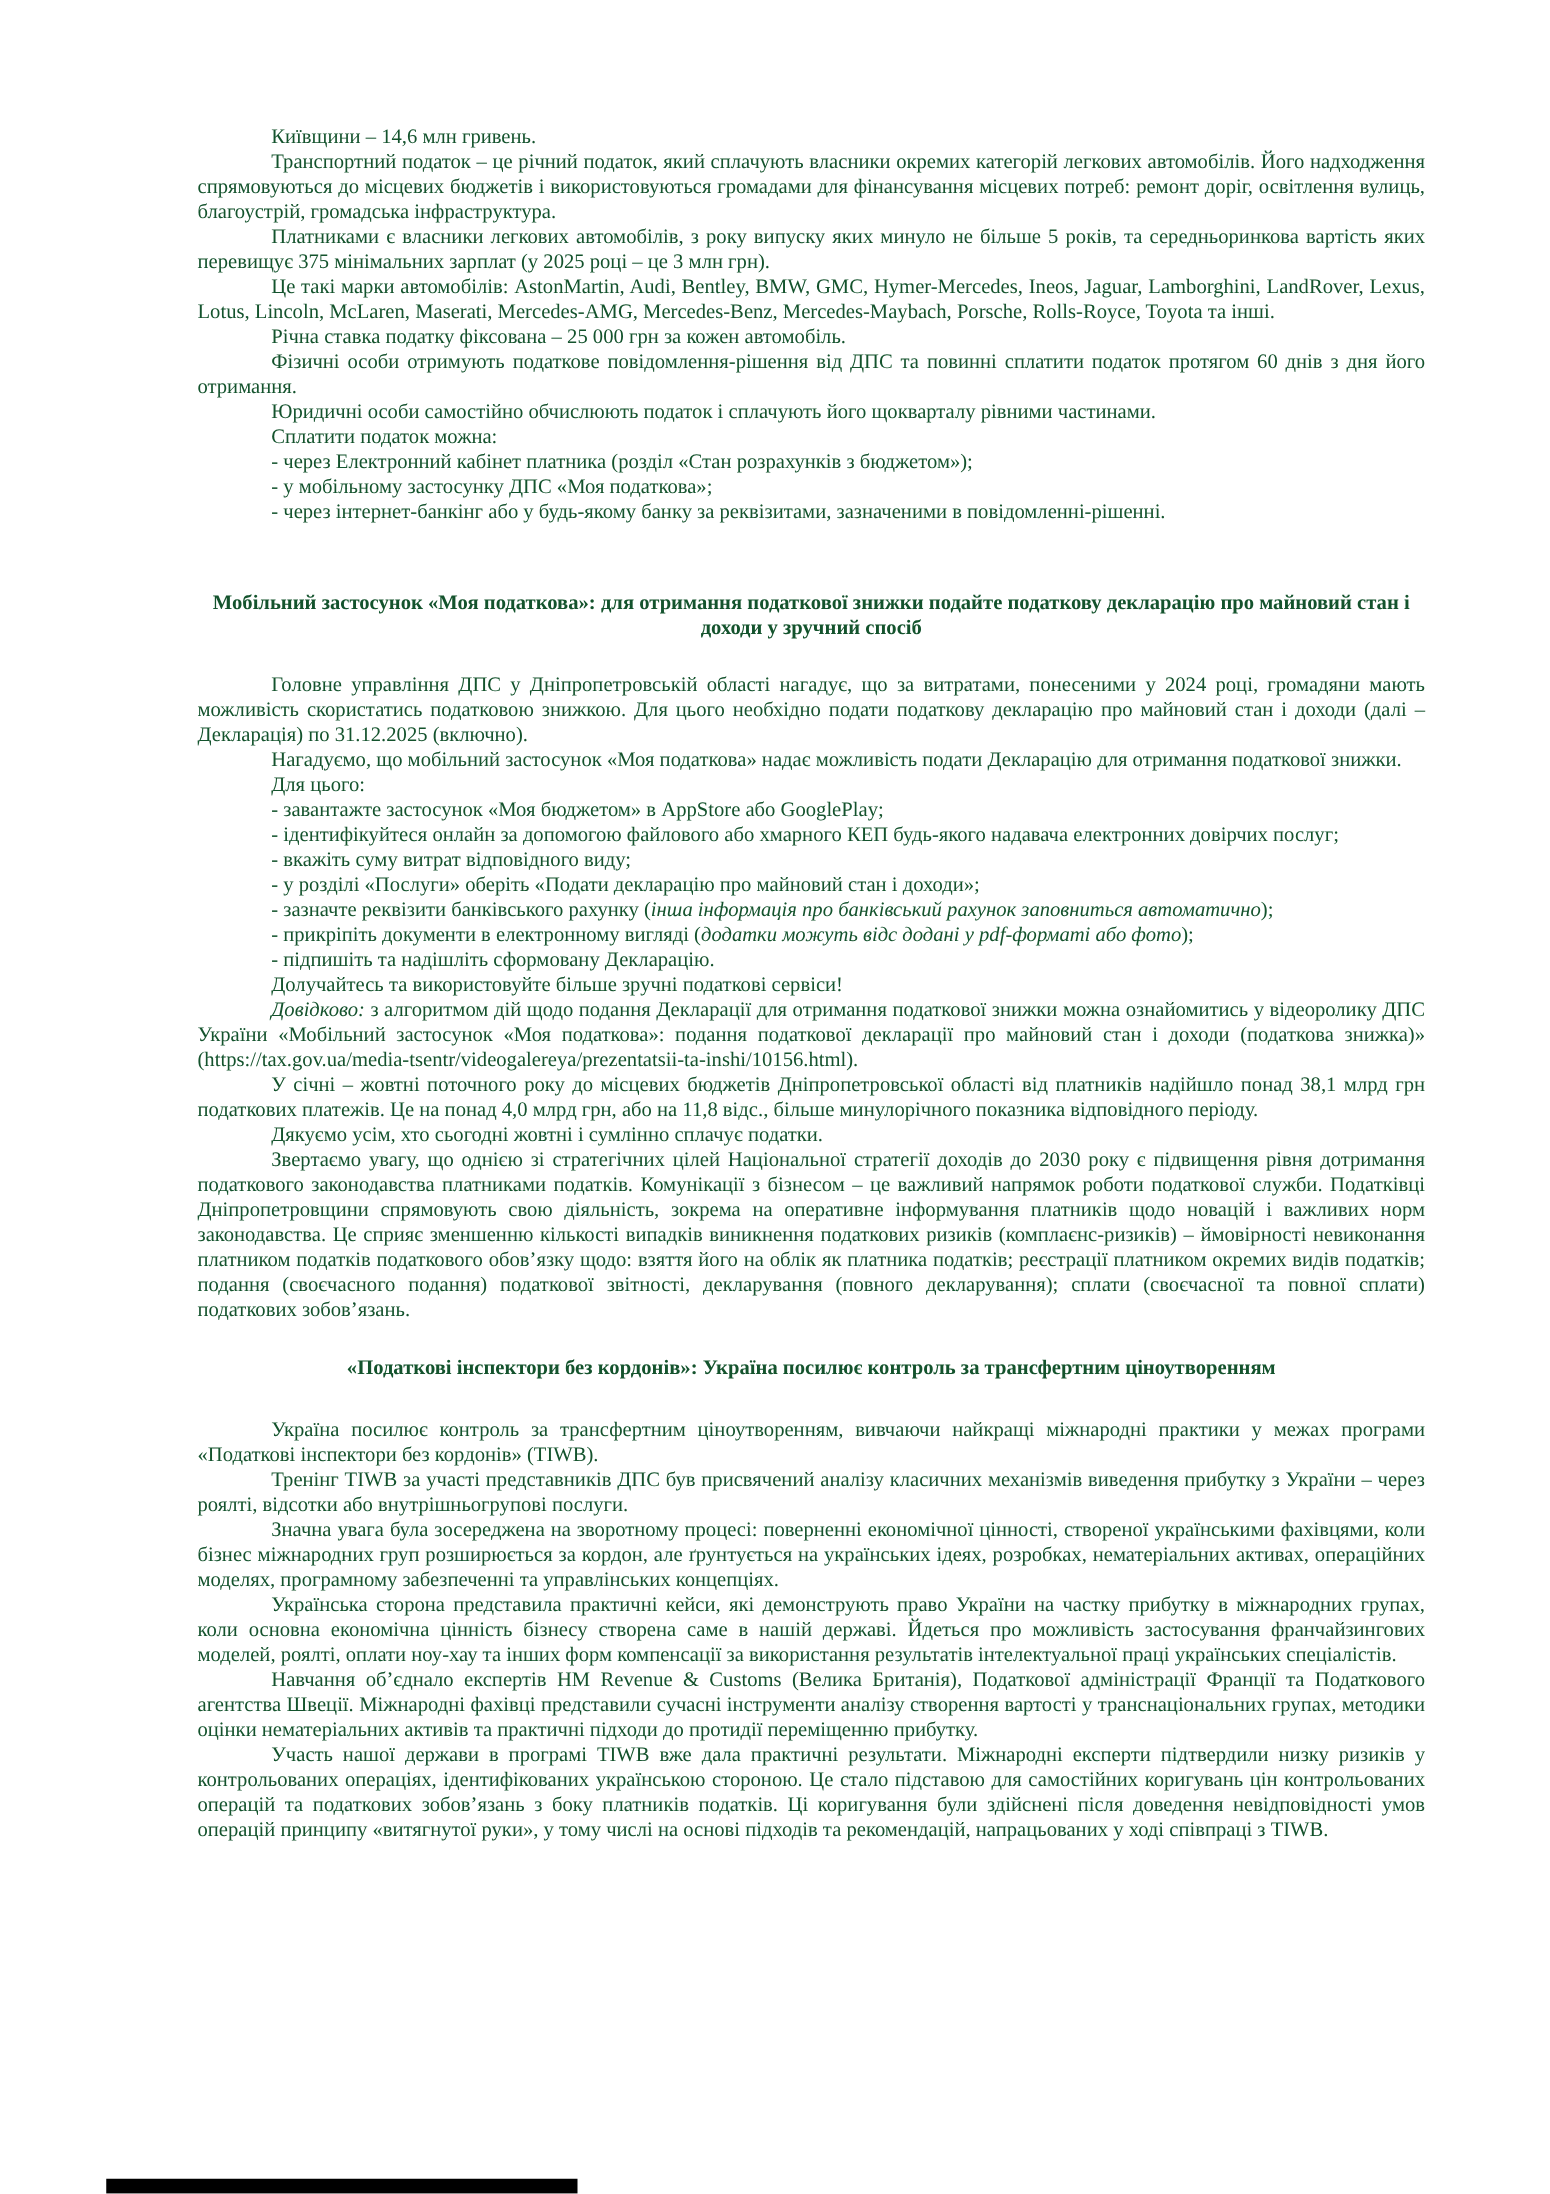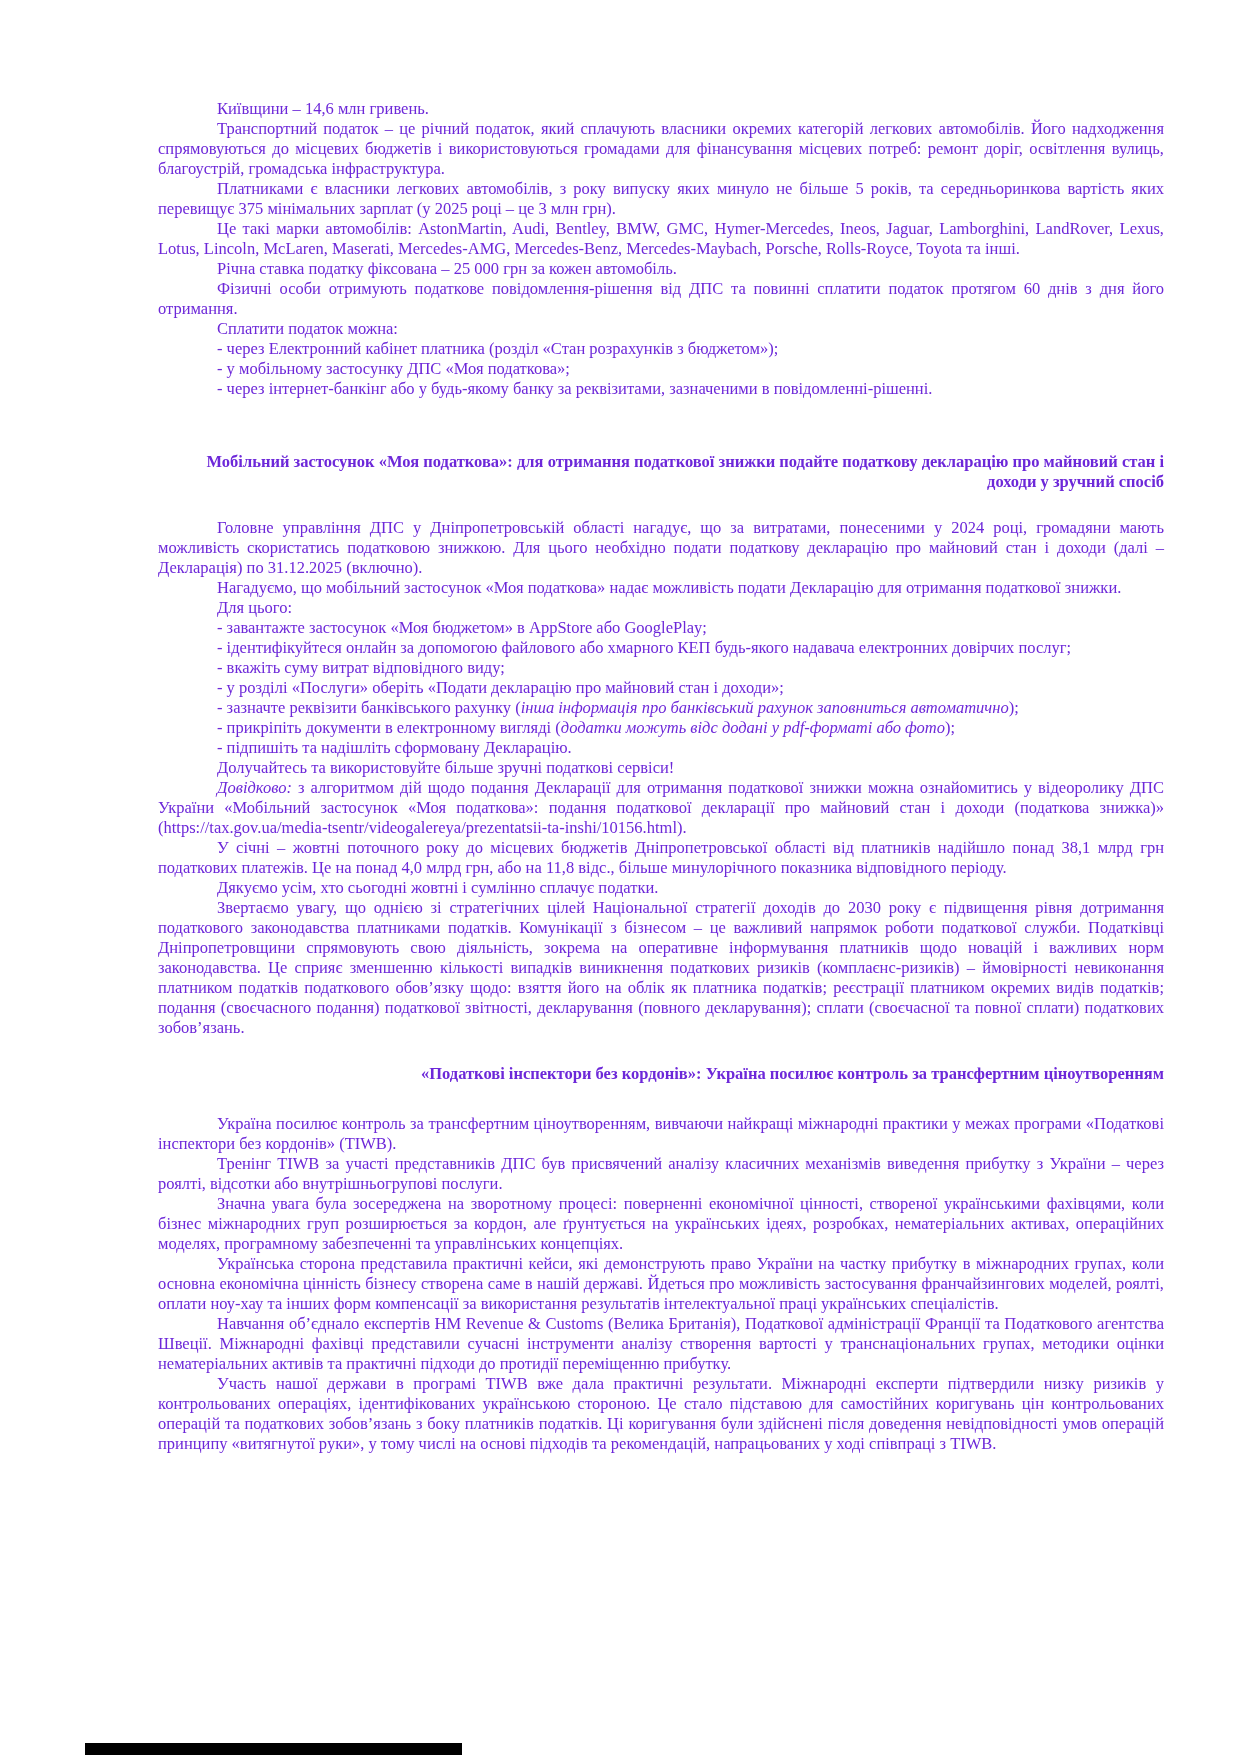--- a/index.html
+++ b/index.html
@@ -4,34 +4,34 @@
 <style>
   html, body { margin: 0; padding: 0; background: #ffffff; }
   body { width: 1240px; }
   .page {
     position: relative;
     width: 1240px;
     height: 1755px;
     background: #ffffff;
     overflow: hidden;
     box-sizing: border-box;
-    padding: 99px 76px 0 158px;
+    padding: 99px 100px 0 158px;
     font-family: "Liberation Serif", "DejaVu Serif", serif;
     font-size: 16.5px;
     line-height: 20px;
-    color: #6d28d9;
+    color: #14532d;
     text-align: justify;
   }
   .sec p {
     margin: 0;
     text-indent: 59px;
   }
   .hd {
     font-weight: bold;
-    text-align: right;
+    text-align: center;
     text-indent: 0;
     font-size: 16.5px;
     line-height: 20px;
   }
   .hd-1 { margin: 53px 0 26px; }
   .hd-2 { margin: 26px 0 22px; }
   .hd-3 { margin: 26px 0 30px; }
   em { font-style: italic; }
   .bottom-bar {
     position: absolute;
@@ -46,20 +46,21 @@
 
 <div class="page">
 
   <section class="sec">
     <p>Київщини – 14,6 млн гривень.</p>
     <p>Транспортний податок – це річний податок, який сплачують власники окремих категорій легкових автомобілів. Його надходження спрямовуються до місцевих бюджетів і використовуються громадами для фінансування місцевих потреб: ремонт доріг, освітлення вулиць, благоустрій, громадська інфраструктура.</p>
     <p>Платниками є власники легкових автомобілів, з року випуску яких минуло не більше 5 років, та середньоринкова вартість яких перевищує 375 мінімальних зарплат (у 2025 році – це 3 млн грн).</p>
     <p>Це такі марки автомобілів: AstonMartin, Audi, Bentley, BMW, GMC, Hymer-Mercedes, Ineos, Jaguar, Lamborghini, LandRover, Lexus, Lotus, Lincoln, McLaren, Maserati, Mercedes-AMG, Mercedes-Benz, Mercedes-Maybach, Porsche, Rolls-Royce, Toyota та інші.</p>
     <p>Річна ставка податку фіксована – 25 000 грн за кожен автомобіль.</p>
     <p>Фізичні особи отримують податкове повідомлення-рішення від ДПС та повинні сплатити податок протягом 60 днів з дня його отримання.</p>
+    <p>Юридичні особи самостійно обчислюють податок і сплачують його щокварталу рівними частинами.</p>
     <p>Сплатити податок можна:</p>
     <p>- через Електронний кабінет платника (розділ «Стан розрахунків з бюджетом»);</p>
     <p>- у мобільному застосунку ДПС «Моя податкова»;</p>
     <p>- через інтернет-банкінг або у будь-якому банку за реквізитами, зазначеними в повідомленні-рішенні.</p>
   </section>
 
   <h2 class="hd hd-1">Мобільний застосунок «Моя податкова»: для отримання податкової знижки подайте податкову декларацію про майновий стан і доходи у зручний спосіб</h2>
 
   <section class="sec">
     <p>Головне управління ДПС у Дніпропетровській області нагадує, що за витратами, понесеними у 2024 році, громадяни мають можливість скористатись податковою знижкою. Для цього необхідно подати податкову декларацію про майновий стан і доходи (далі – Декларація) по 31.12.2025 (включно).</p>

